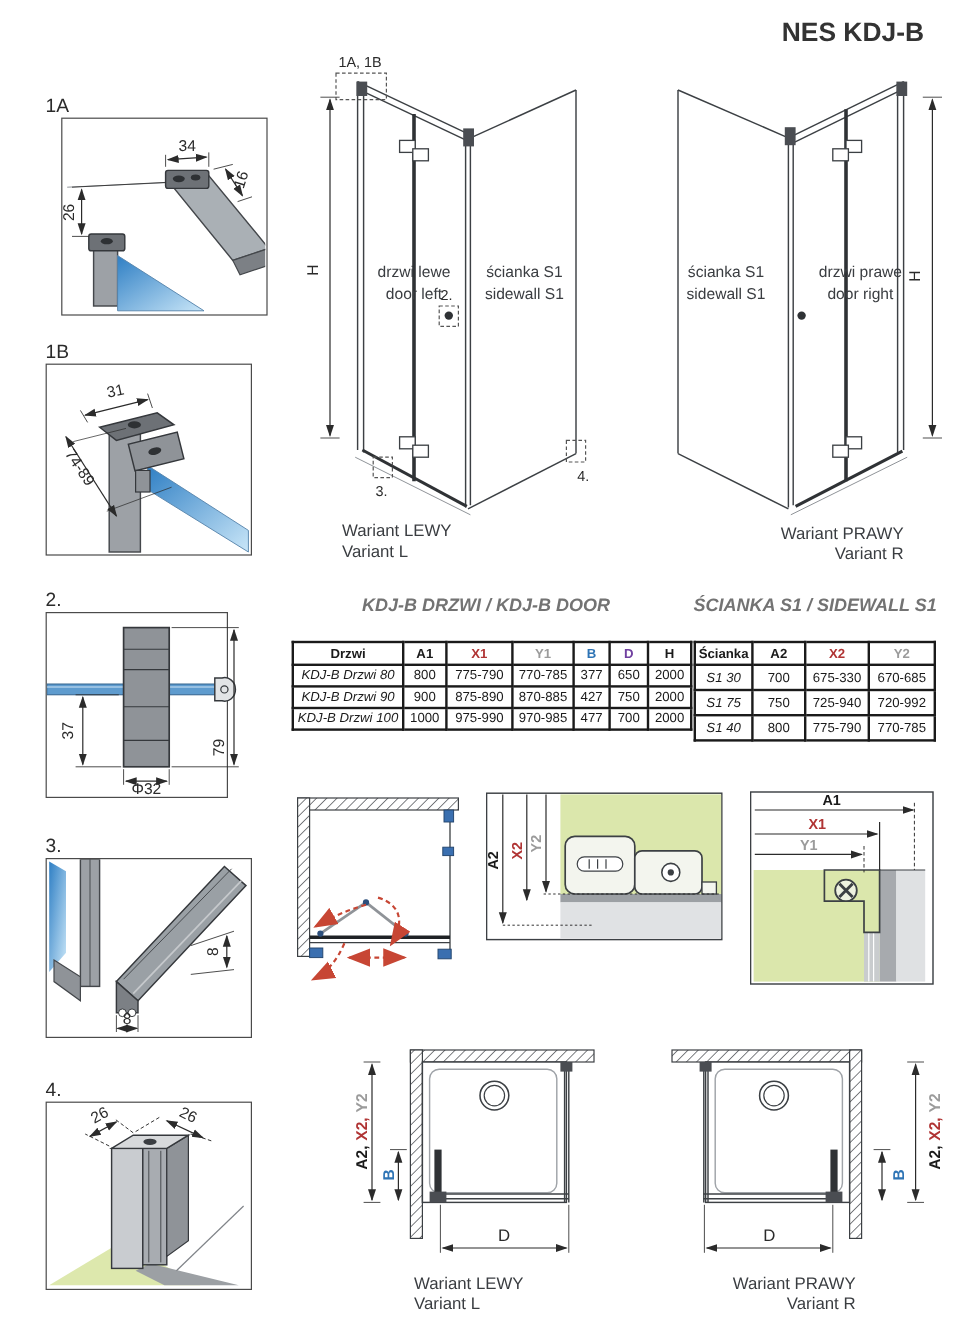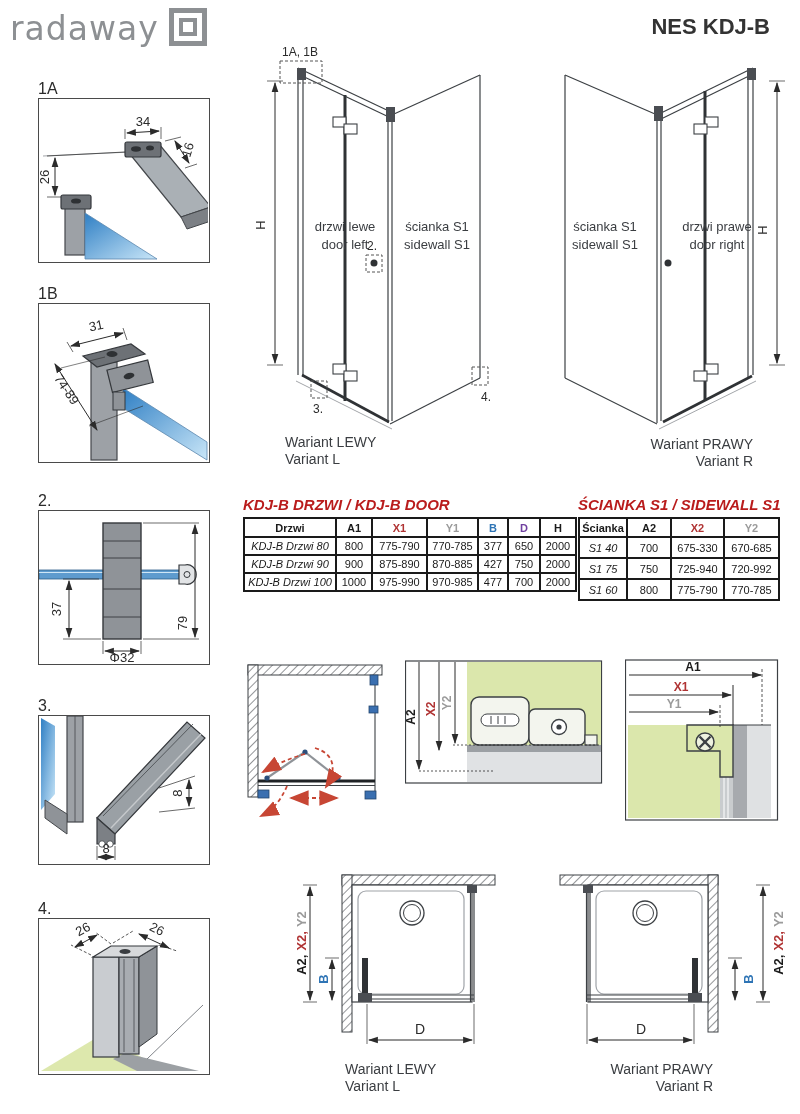--- a/index.html
+++ b/index.html
@@ -6,22 +6,22 @@
   html,body{background:#fff}
   body{width:800px;height:1114px;font-family:"Liberation Sans",sans-serif;color:#1a1a1a}
   .page{position:relative;width:800px;height:1114px;background:#fff;overflow:hidden}
   .abs{position:absolute}
   .logo-text{font-size:33px;color:#8d9093;letter-spacing:1px;font-family:"DejaVu Sans",sans-serif}
   .logo-mark{display:inline-block;width:38px;height:38px;border:5px solid #8d9093;vertical-align:-6px;margin-left:10px;position:relative}
   .logo-inner{position:absolute;left:5px;top:5px;width:18px;height:18px;border:4px solid #8d9093}
   .page-title{font-size:22px;font-weight:bold;color:#333;}
   .detail-label{font-size:16px;color:#2b2b2b}
   .detail-box{border:1.5px solid #4a4a4a;background:#fff}
-  .table-title{font-weight:bold;font-style:italic;font-size:15px;text-align:left;color:#b91c1c;white-space:nowrap}
-  table.spec{border-collapse:collapse;table-layout:fixed;background:#fff;margin-top:4px}
+  .table-title{font-weight:bold;font-style:italic;font-size:15px;text-align:center;color:#737373;white-space:nowrap}
+  table.spec{border-collapse:collapse;table-layout:fixed;background:#fff;margin-top:21px}
   table.spec th,table.spec td{border:2px solid #1a1a1a;font-size:11px;text-align:center;vertical-align:middle;padding:0 2px;overflow:hidden;white-space:nowrap}
   table.spec th{font-weight:bold;height:19px}
   table.door td{height:18px}
   table.side td{height:21px}
   td.rowname,th.rowname{font-weight:normal;font-style:italic}
   .c-red{color:#b03434}.c-gray{color:#9b9b9b}.c-blue{color:#2e74b5}.c-purple{color:#7040a0}
   svg{display:block}
   svg text{font-family:"Liberation Sans",sans-serif}
   .dt{font-size:13px;fill:#2b2b2b}
   .lbl{font-size:13px;fill:#3a3d41}
@@ -30,27 +30,24 @@
   .dimA{font-size:12px;font-weight:bold;fill:#1a1a1a}
   .dimX{font-size:12px;font-weight:bold;fill:#b03434}
   .dimY{font-size:12px;font-weight:bold;fill:#9b9b9b}
   .dimB{font-size:13px;font-weight:bold;fill:#2e74b5}
 </style>
 </head>
 <body>
 
 <div class="page">
 
-  <div class="abs" style="left:10px;top:8px">
-    <span class="logo-text">radaway</span><span class="logo-mark"><span class="logo-inner"></span></span>
-  </div>
   <div class="abs page-title" style="right:30px;top:14px">NES KDJ-B</div>
 
   <div class="abs detail-label" style="left:38px;top:80px">1A</div>
-  <div class="abs detail-box" style="left:38px;top:98px;width:172px;height:165px">
+  <div class="abs detail-box" style="left:51px;top:98px;width:172px;height:165px">
     <svg width="169" height="162" viewBox="0 0 169 162">
       <defs>
         <linearGradient id="g1a" x1="0" y1="0" x2="1" y2="1">
           <stop offset="0" stop-color="#2f7fc4"></stop>
             <stop offset="1" stop-color="#c9e6f8"></stop>
         </linearGradient>
         <marker id="a1a" orient="auto-start-reverse" markerWidth="10" markerHeight="8" refX="8" refY="3" viewBox="0 0 9 6">
             <path d="M0,0L9,3L0,6z" fill="#2b2b2b"></path>
           </marker>
       </defs>
@@ -113,21 +110,21 @@
         <line x1="16" y1="60" x2="58" y2="126" marker-start="url(#a1b)" marker-end="url(#a1b)"></line>
         <line x1="22" y1="64" x2="66" y2="53" stroke-width="0.6"></line>
         <line x1="50" y1="122" x2="104" y2="102" stroke-width="0.6"></line>
       </g>
       <text class="dt" transform="rotate(-12 58 26)" x="58" y="26" text-anchor="middle">31</text>
       <text class="dt" transform="rotate(56 24 88)" x="24" y="88" text-anchor="middle">74-89</text>
     </svg>
   </div>
 
   <div class="abs detail-label" style="left:38px;top:492px">2.</div>
-  <div class="abs detail-box" style="left:38px;top:510px;width:172px;height:155px">
+  <div class="abs detail-box" style="left:38px;top:510px;width:152px;height:155px">
     <svg width="169" height="152" viewBox="0 0 169 152">
       <defs>
         <marker id="a2d" orient="auto-start-reverse" markerWidth="10" markerHeight="8" refX="8" refY="3" viewBox="0 0 9 6">
             <path d="M0,0L9,3L0,6z" fill="#2b2b2b"></path>
           </marker>
       </defs>
       <g>
         <rect x="0" y="59" width="64" height="9" fill="#5e9bce" stroke="#2f5f8a" stroke-width="0.8"></rect>
         <rect x="102" y="59" width="38" height="9" fill="#5e9bce" stroke="#2f5f8a" stroke-width="0.8"></rect>
         <line x1="0" y1="61.5" x2="64" y2="61.5" stroke="#cfe6f6" stroke-width="1"></line>
@@ -386,33 +383,33 @@
           <col style="width:55px">
         </colgroup>
       <tbody>
           <tr>
         <th>Ścianka</th>
         <th>A2</th>
         <th class="c-red">X2</th>
         <th class="c-gray">Y2</th>
       </tr>
       <tr>
-        <td class="rowname">S1 40</td>
+        <td class="rowname">S1 30</td>
         <td>700</td>
         <td>675-330</td>
         <td>670-685</td>
       </tr>
       <tr>
         <td class="rowname">S1 75</td>
         <td>750</td>
         <td>725-940</td>
         <td>720-992</td>
       </tr>
       <tr>
-        <td class="rowname">S1 60</td>
+        <td class="rowname">S1 40</td>
         <td>800</td>
         <td>775-790</td>
         <td>770-785</td>
       </tr>
     </tbody>
       </table>
   </div>
 
   <svg class="abs" style="left:245px;top:658px" width="162" height="178" viewBox="0 0 162 178">
     <defs>

